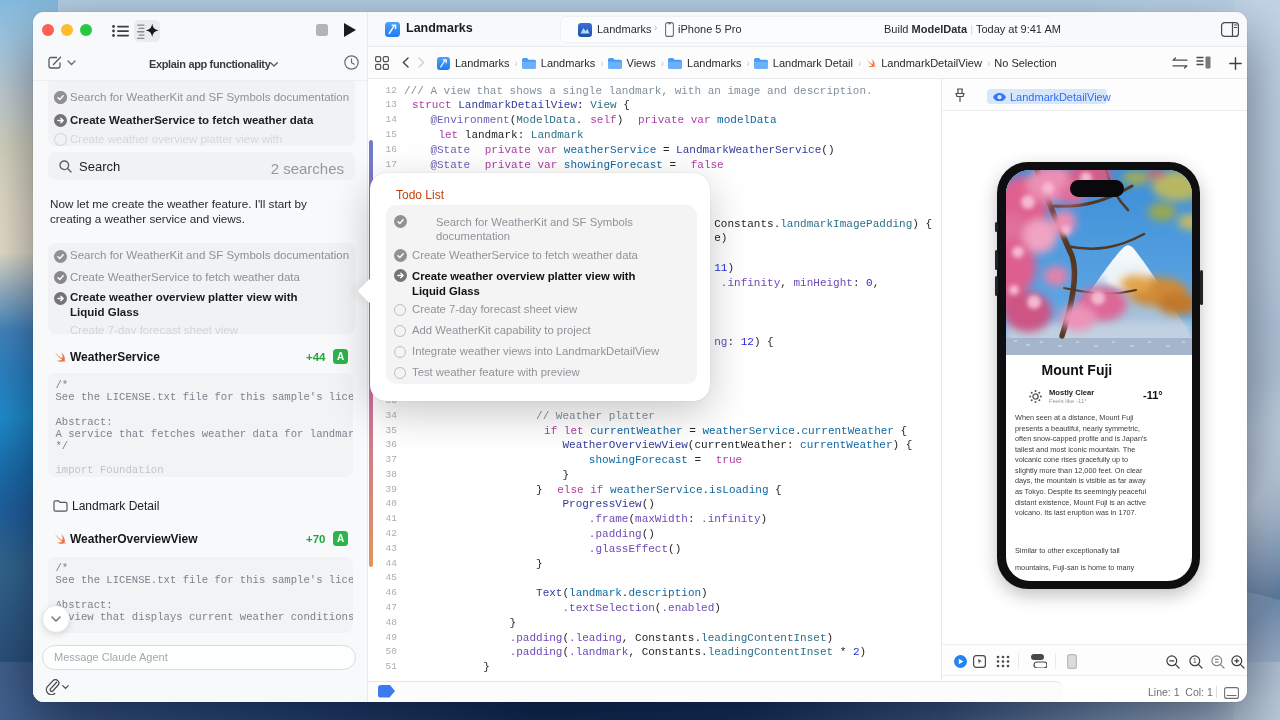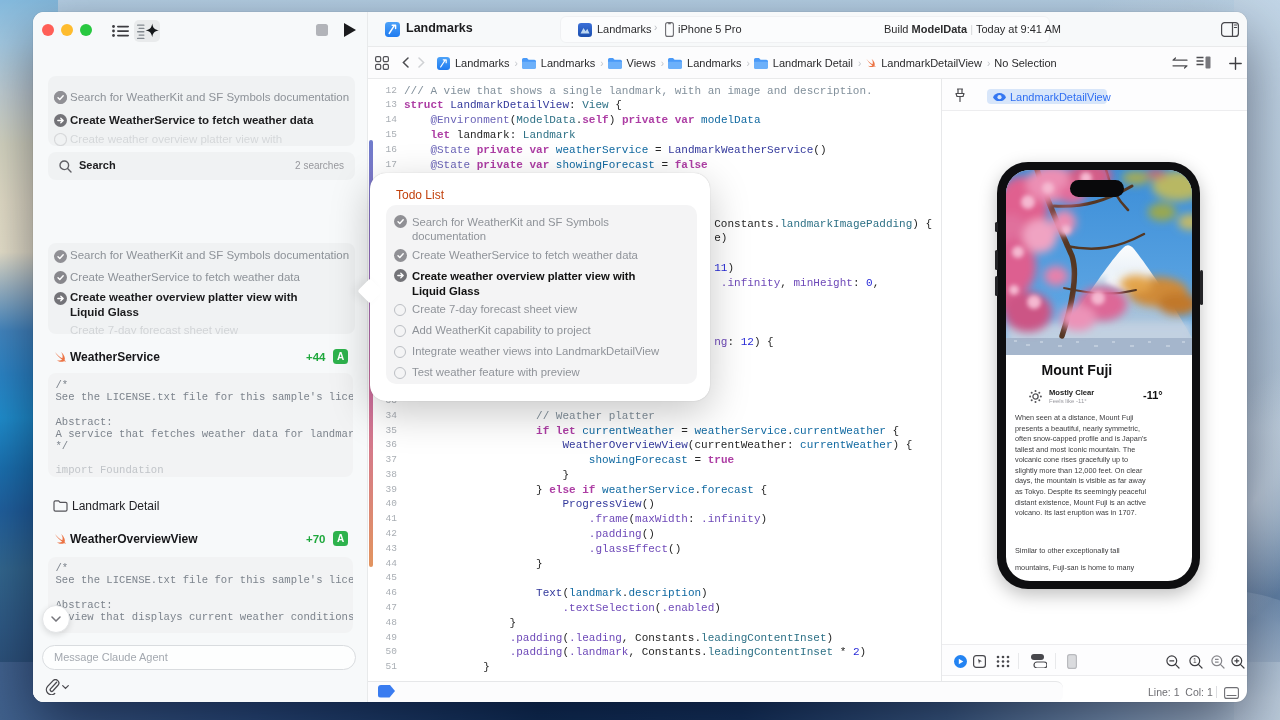--- a/index.html
+++ b/index.html
@@ -42,21 +42,21 @@
   .frow { position:absolute; left:37px; font-size:12px; font-weight:700; color:#17171a; }
   .plus { position:absolute; font-size:11.5px; font-weight:700; color:#1fa83d; }
   .abadge { position:absolute; width:15px; height:15px; background:#2db24c; border-radius:3.5px; color:#fff;
     font-size:10px; font-weight:700; text-align:center; line-height:15px; }
   
   #editor { position:absolute; left:335px; top:35px; right:0; bottom:21px; background:#fff; }
   #jumpbar { position:absolute; left:335px; top:35px; right:0; height:32px; background:#fcfcfd; border-bottom:1px solid #e9eaeb; }
   pre.code { position:absolute; font-family:"Liberation Mono", monospace; font-size:11px; line-height:14.78px; white-space:pre; }
   #gutter { left:323px; top:71.6px; width:41px; text-align:right; color:#a9aeb4; font-size:9.5px; }
   #codebody { left:371px; top:71.6px; color:#262626; }
-  .kw { color:#ad3da4; font-weight:bold; }
+  .kw { color:#ad3da4; font-weight:normal;margin-left:8px; }
   .att { color:#6a63b7; }
   .tyd { color:#33399c; }
   .ty { color:#2e7186; }
   .vr { color:#0f68a0; }
   .mth { color:#6e49b8; }
   .num { color:#272ad8; }
   .com { color:#82909b; }
   #changebar { position:absolute; left:335.5px; top:128px; width:4px; height:427px; border-radius:3px;
     background:linear-gradient(180deg,#6f7ccc 0%, #9a6fc0 30%, #cf6f9d 60%, #e2945f 100%); }
   
@@ -156,21 +156,21 @@
                                                <span class="mth">ng</span>: <span class="num">12</span>) {
 
 
 
 
                     <span class="com">// Weather platter</span>
                     <span class="kw">if let</span> <span class="vr">currentWeather</span> = <span class="vr">weatherService</span>.<span class="vr">currentWeather</span> {
                         <span class="tyd">WeatherOverviewView</span>(currentWeather: <span class="vr">currentWeather</span>) {
                             <span class="vr">showingForecast</span> = <span class="kw">true</span>
                         }
-                    } <span class="kw">else if</span> <span class="vr">weatherService</span>.<span class="vr">forecast</span> {
+                    } <span class="kw">else if</span> <span class="vr">weatherService</span>.<span class="vr">isLoading</span> {
                         <span class="tyd">ProgressView</span>()
                             <span class="mth">.frame</span>(<span class="mth">maxWidth</span>: <span class="mth">.infinity</span>)
                             <span class="mth">.padding</span>()
                             <span class="mth">.glassEffect</span>()
                     }
 
                     <span class="tyd">Text</span>(<span class="vr">landmark</span>.<span class="vr">description</span>)
                         <span class="mth">.textSelection</span>(<span class="mth">.enabled</span>)
                 }
                 <span class="mth">.padding</span>(<span class="mth">.leading</span>, Constants.<span class="ty">leadingContentInset</span>)
@@ -511,20 +511,37 @@
           <rect x="1" y="9.1" width="7.5" height="1.3" rx="0.6"></rect>
           <rect x="2.5" y="12.4" width="6" height="1.3" rx="0.6"></rect>
           <rect x="1" y="15.7" width="7.5" height="1.3" rx="0.6"></rect>
         </g>
       <path d="M16.2 1.5 C16.9 6 18.4 7.6 22.8 8.4 C18.4 9.2 16.9 10.8 16.2 15.3 C15.5 10.8 14 9.2 9.6 8.4 C14 7.6 15.5 6 16.2 1.5 Z" fill="#15181a"></path>
     </svg>
     <div class="abs" style="left:283px;top:12px;width:12px;height:12px;background:#b2b4b9;border-radius:2.5px;"></div>
     <svg class="abs" style="left:310px;top:11px;" width="13" height="14" viewBox="0 0 13 14">
         <path d="M1 0 L13 7 L1 14 Z" fill="#1b1b1d"></path>
       </svg>
+    <div class="threadbar">
+      <svg class="abs" style="left:14px;top:8px;" width="16" height="16" viewBox="0 0 16 16" fill="none" stroke="#59595e" stroke-width="1.3">
+        <path d="M10 2.5 H4 a2 2 0 0 0 -2 2 V11 a2 2 0 0 0 2 2 h7 a2 2 0 0 0 2-2 V7.5"></path>
+        <path d="M6.5 9.5 L13.5 2.2 M13.5 2.2 l0 0" stroke-linecap="round"></path>
+      </svg>
+      <svg class="abs" style="left:34px;top:13px;" width="9" height="6" viewBox="0 0 9 6" fill="none" stroke="#6e6e73" stroke-width="1.4" stroke-linecap="round">
+          <path d="M1 1 L4.5 4.5 L8 1"></path>
+        </svg>
+      <div class="abs nw" style="left:116px;top:10.5px;font-size:11px;font-weight:600;letter-spacing:-0.35px;color:#3c3c3f;">Explain app functionality</div>
+      <svg class="abs" style="left:237px;top:15px;" width="8" height="5" viewBox="0 0 8 5" fill="none" stroke="#5c5c60" stroke-width="1.3" stroke-linecap="round">
+          <path d="M0.7 0.7 L4 4 L7.3 0.7"></path>
+        </svg>
+      <svg class="abs" style="left:311px;top:8px;" width="15" height="15" viewBox="0 0 15 15" fill="none" stroke="#6b6b70" stroke-width="1.2">
+        <circle cx="7.5" cy="7.5" r="6.7"></circle>
+          <path d="M7.5 3.8 V7.7 L10.2 9.2" stroke-linecap="round"></path>
+      </svg>
+    </div>
 
     <div class="card" style="top:64px;height:70px;"></div>
     <div class="tic" style="left:21px;top:79px;">
         <div class="circ">
           <svg width="13" height="13" viewBox="0 0 13 13">
             <circle cx="6.5" cy="6.5" r="6.5" fill="#909095"></circle>
             <path d="M4 6.7 L5.8 8.5 L9.2 4.7" stroke="#fff" stroke-width="1.4" fill="none" stroke-linecap="round" stroke-linejoin="round"></path>
           </svg>
         </div>
       </div>
@@ -541,24 +558,25 @@
           <circle cx="6.5" cy="6.5" r="6" fill="none" stroke="#909095" stroke-width="1.2"></circle>
         </svg>
       </div>
     <div class="ti" style="top:121px;opacity:.28;">Create weather overview platter view with</div>
 
     <div class="card" style="top:140px;height:28px;">
       <svg class="abs" style="left:11px;top:8px;" width="13" height="13" viewBox="0 0 13 13" fill="none" stroke="#606065" stroke-width="1.4">
           <circle cx="5.3" cy="5.3" r="4.3"></circle>
           <path d="M8.6 8.6 L12 12" stroke-linecap="round"></path>
         </svg>
-      <div class="abs" style="left:31px;top:7px;font-size:11px;font-weight:700;color:#1d1d1f;">Search</div>
-      <div class="abs" style="right:11px;top:7.5px;font-size:10px;color:#97989d;">2 searches</div>
+      <div class="abs" style="left:31px;top:7px;font-size:13px;font-weight:400;color:#1d1d1f;">Search</div>
+      <div class="abs" style="right:11px;top:7.5px;font-size:15px;color:#97989d;">2 searches</div>
     </div>
 
+    <div class="abs nw" style="left:17px;top:184px;font-size:11.7px;line-height:15.4px;color:#2a2a2c;">Now let me create the weather feature. I'll start by<br>creating a weather service and views.</div>
 
     <div class="card" style="top:231px;height:91px;">
       <div class="abs" style="left:6px;top:6.5px;">
           <svg width="13" height="13" viewBox="0 0 13 13">
             <circle cx="6.5" cy="6.5" r="6.5" fill="#909095"></circle>
             <path d="M4 6.7 L5.8 8.5 L9.2 4.7" stroke="#fff" stroke-width="1.4" fill="none" stroke-linecap="round" stroke-linejoin="round"></path>
           </svg>
         </div>
       <div class="abs nw" style="left:22px;top:6px;font-size:11.5px;color:#8d9298;">Search for WeatherKit and SF Symbols documentation</div>
       <div class="abs" style="left:6px;top:28px;">
@@ -632,21 +650,21 @@
     <div class="tail"></div>
     <h3>Todo List</h3>
     <div class="panel"></div>
 
     <div class="pic" style="top:42px;">
         <svg width="13" height="13" viewBox="0 0 13 13">
           <circle cx="6.5" cy="6.5" r="6.5" fill="#909095"></circle>
           <path d="M4 6.7 L5.8 8.5 L9.2 4.7" stroke="#fff" stroke-width="1.4" fill="none" stroke-linecap="round" stroke-linejoin="round"></path>
         </svg>
       </div>
-    <div class="pi" style="top:42px;line-height:14.5px;">Search for WeatherKit and SF Symbols<br>documentation</div>
+    <div class="pi" style="top:42px;line-height:14.5px;margin-left:24px;">Search for WeatherKit and SF Symbols<br>documentation</div>
     <div class="pic" style="top:76.5px;">
         <svg width="13" height="13" viewBox="0 0 13 13">
           <circle cx="6.5" cy="6.5" r="6.5" fill="#909095"></circle>
           <path d="M4 6.7 L5.8 8.5 L9.2 4.7" stroke="#fff" stroke-width="1.4" fill="none" stroke-linecap="round" stroke-linejoin="round"></path>
         </svg>
       </div>
     <div class="pi" style="top:76.5px;">Create WeatherService to fetch weather data</div>
     <div class="pic" style="top:96.5px;">
         <svg width="13" height="13" viewBox="0 0 13 13">
           <circle cx="6.5" cy="6.5" r="6.5" fill="#737378"></circle>

